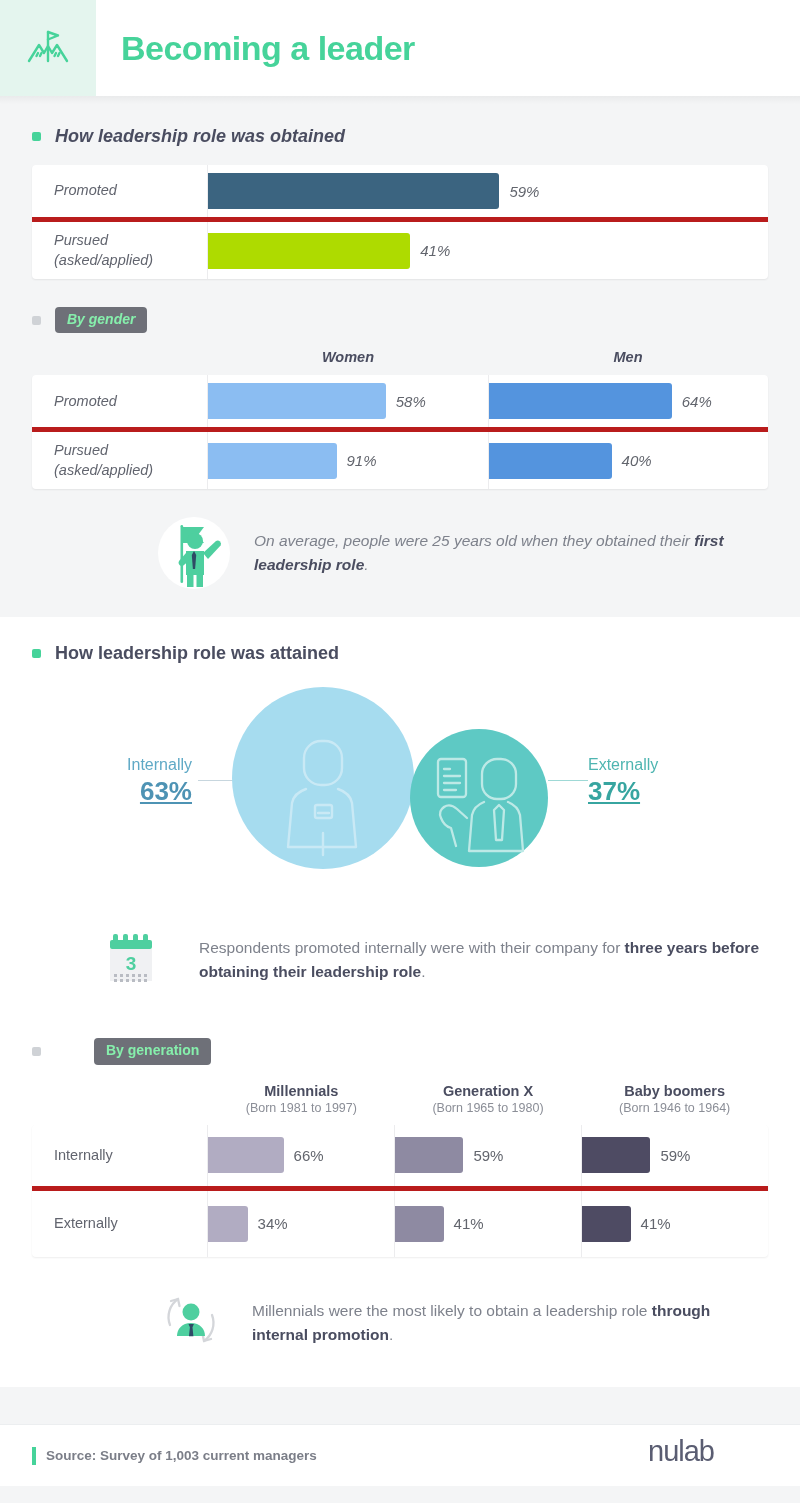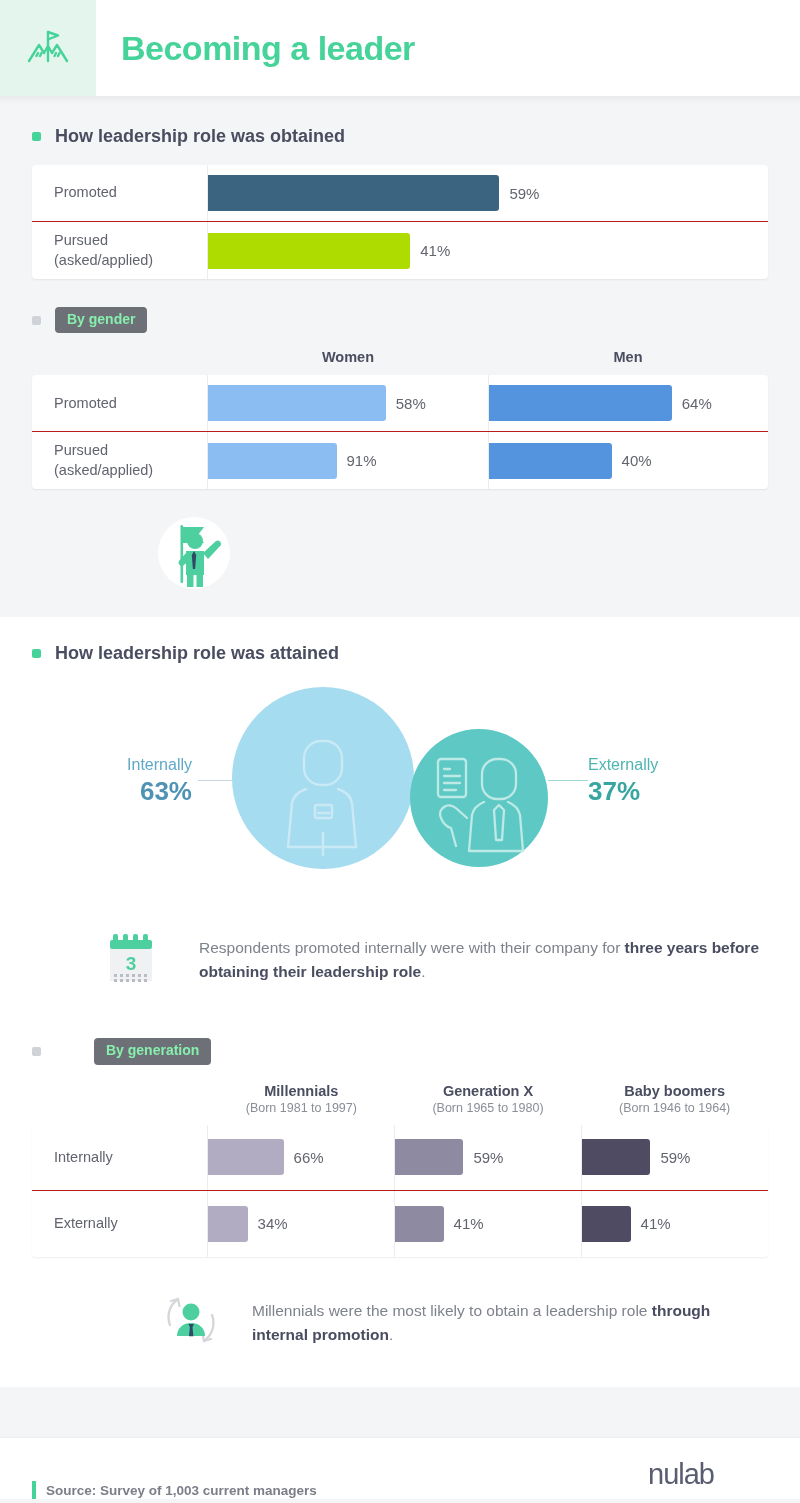--- a/index.html
+++ b/index.html
@@ -34,21 +34,21 @@
   }
   .header-title {
     font-size: 34px;
     font-weight: bold;
     color: #46d39a;
     letter-spacing: -0.5px;
     margin-left: 25px;
   }
 
   
-  .section-gray { background: #f4f5f6; padding-top: 22px; }
+  .section-gray { background: #f4f5f6; padding-top: 22px; font-style: italic; }
   .section-white { background: #ffffff; padding-top: 20px; }
 
   .section-heading {
     display: flex;
     align-items: center;
     padding-left: 32px;
     margin-bottom: 18px;
   }
   .section-dot {
     width: 9px; height: 9px;
@@ -90,21 +90,21 @@
   
   .card {
     margin: 0 32px;
     background: #ffffff;
     border-radius: 4px;
     box-shadow: 0 1px 2px rgba(0,0,0,0.07);
     overflow: hidden;
   }
   .row {
     display: flex;
-    border-bottom: 1px solid #b91c1c;
+    border-bottom: 5px solid #b91c1c;
     min-height: 57px;
   }
   .row:last-child { border-bottom: none; }
   .row-label {
     width: 176px;
     flex: 0 0 176px;
     border-right: 1px solid #ececee;
     display: flex;
     align-items: center;
     padding-left: 22px;
@@ -198,43 +198,44 @@
     top: 72px;
   }
   .venn-label .lbl {
     font-size: 16px;
     line-height: 1.35;
   }
   .venn-label .val {
     font-size: 26px;
     font-weight: bold;
     line-height: 1.2;
+    text-decoration: underline;
   }
   .venn-left { left: 40px; width: 152px; text-align: right; color: #5fa9c6; }
   .venn-left .val { color: #4e93b4; }
   .venn-right { left: 588px; width: 170px; text-align: left; color: #4eb5b1; }
   .venn-right .val { color: #37a5a0; }
   .venn-line {
     position: absolute;
     height: 1px;
     background: #c7d6de;
     top: 98px;
   }
   .venn-line-l { left: 198px; width: 42px; }
   .venn-line-r { left: 548px; width: 40px; background: #9fd9d6; }
 
   
   .footer {
     position: absolute;
-    left: 0; bottom: 4px;
+    left: 0; bottom: 17px;
     width: 800px;
     height: 62px;
     background: #ffffff;
     display: flex;
-    align-items: flex-end;
+    align-items: center;
     justify-content: space-between;
     padding: 0 32px;
     border-top: 1px solid #eceef0;
   }
   .source {
     display: flex;
     align-items: center;
     font-size: 13.5px;
     font-weight: bold;
     color: #7b7e88;
@@ -367,20 +368,23 @@
             <path d="M33 16 h21 l-6 8 l6 8 h-21 z"></path>
             <circle cx="45" cy="30" r="8"></circle>
             <path d="M36 40 h18 v24 h-18 z"></path>
             <rect x="37" y="62" width="6.5" height="14"></rect>
             <rect x="46.5" y="62" width="6.5" height="14"></rect>
             <path d="M53 42 L66 30 a3.4 3.4 0 0 1 4.6 4.6 L58 48 z"></path>
             <path d="M36 42 L29 50 a3.2 3.2 0 0 0 4.4 4.4 L41 48 z"></path>
           </g>
           <path d="M44 40 l2.2 4 l-1.1 14 h-2.2 l-1.1 -14 z" fill="#2f4a66"></path>
         </svg>
+      </div>
+      <div class="fact-text">
+        <span>On average, people were 25 years old when they obtained their </span><b>first leadership role</b><span>.</span>
       </div>
     </div>
   </div>
 
   <div class="section-white" style="padding-top:26px;">
 
     <div class="section-heading">
       <span class="section-dot"></span>
       <span class="section-heading-text">How leadership role was attained</span>
     </div>

